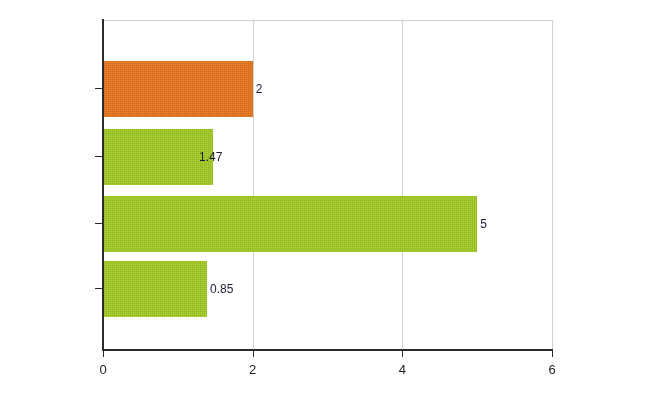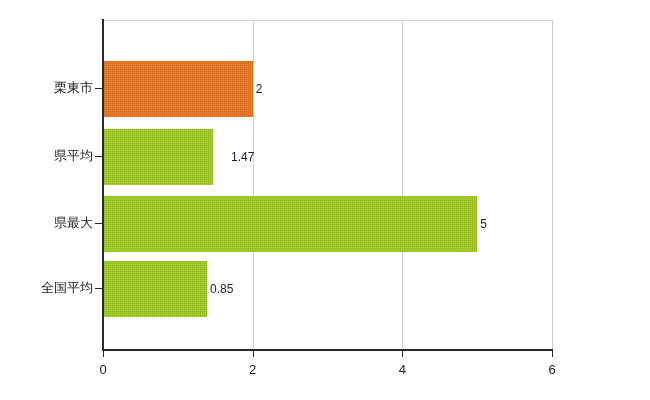--- a/index.html
+++ b/index.html
@@ -168,25 +168,19 @@
   <div class="tick-label-x" style="left:103px;">0</div>
   <div class="tick-label-x" style="left: 252.667px;">2</div>
   <div class="tick-label-x" style="left: 402.333px;">4</div>
   <div class="tick-label-x" style="left: 552px;">6</div>
 
   <div class="tick-y" style="top:88px;"></div>
   <div class="tick-y" style="top:156px;"></div>
   <div class="tick-y" style="top:223px;"></div>
   <div class="tick-y" style="top:288px;"></div>
 
-  <div class="y-label-col">
-    <div class="tick-label-y" style="top:81px;">栗東市</div>
-    <div class="tick-label-y" style="top:149px;">県平均</div>
-    <div class="tick-label-y" style="top:216px;">県最大</div>
-    <div class="tick-label-y" style="top:281px;">全国平均</div>
-  </div>
 
   <div class="value-label" style="left: 255.667px; top: 82px;">2</div>
-  <div class="value-label" style="left: 231px; top: 150px;">1.47</div>
+  <div class="value-label" style="left: 199px; top: 150px;">1.47</div>
   <div class="value-label" style="left: 480.167px; top: 217px;">5</div>
   <div class="value-label" style="left: 210.018px; top: 282px;">0.85</div>
 
 </div>
 
 </body></html>

